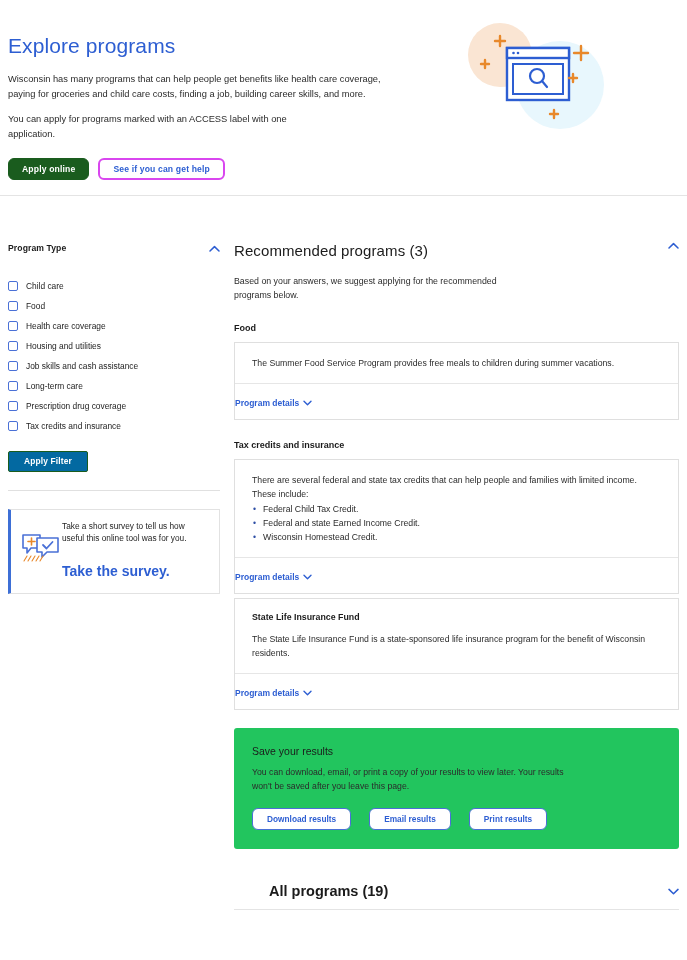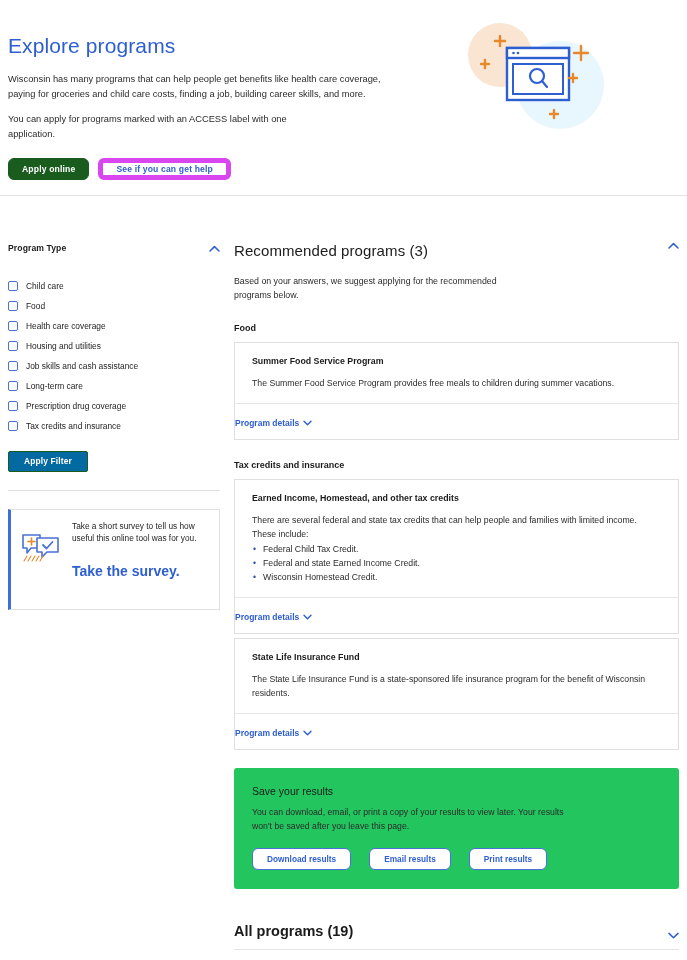--- a/index.html
+++ b/index.html
@@ -30,21 +30,21 @@
     font-family: "Liberation Sans", sans-serif;
     font-size: 8.6px; font-weight: bold; letter-spacing: .15px;
     border-radius: 6px; cursor: pointer; white-space: nowrap;
     display: inline-flex; align-items: center; justify-content: center;
   }
   .btn-green {
     background: #1a5c1e; color: #ffffff; border: 1px solid #1a5c1e;
     height: 22px; padding: 0 13px;
   }
   .btn-outline {
-    background: #ffffff; color: #2d5ed2; border: 5px solid #d946ef;
+    background: #ffffff; color: #2d5ed2; border: 2px solid #d946ef;
     height: 22px; padding: 0 13px;
   }
 
   
   .hero-art { position: absolute; top: 10px; right: 62px; width: 170px; height: 140px; }
 
   .divider-full {
     position: absolute; left: 0; right: 0; top: 195px;
     height: 1px; background: #e4e4e4;
   }
@@ -71,23 +71,23 @@
   .cb-label { font-size: 8.4px; color: #232323; }
   .apply-filter-wrap { margin-top: 14px; }
   .btn-apply-filter {
     background: #0369a1; color: #fff; border: 1px solid #1a5c1e;
     height: 21px; padding: 0 15px; font-size: 8.4px; font-weight: bold;
     border-radius: 2px;
   }
   .sb-divider { height: 1px; background: #e0e0e0; margin: 18px 0 0 0; }
 
   .survey-card {
-    display: flex; align-items: center; gap: 10px;
+    display: flex; align-items: center; 
     border: 1px solid #e2e2e2; border-left: 3px solid #3d6fd6;
-    background: #fff; padding: 10px 10px 26px 9px; margin-top: 18px;
+    background: #fff; padding: 10px 10px 10px 9px; margin-top: 18px;
   }
   .survey-icon { flex: 0 0 42px; }
   .survey-text { font-size: 8.3px; line-height: 1.55; color: #242424; }
   .survey-link {
     display: block; color: #2d5ed2; font-weight: bold; font-size: 14px;
     margin-top: 16px; text-decoration: none; cursor: pointer;
   }
 
   
   .sec-head {
@@ -132,22 +132,23 @@
   .save-desc { font-size: 8.7px; line-height: 1.62; color: #2b2b2b; max-width: 320px; }
   .save-btns { display: flex; gap: 18px; margin-top: 15px; }
   .btn-save {
     background: #ffffff; border: 1px solid #4a70d6; color: #2d5ed2;
     font-size: 8.3px; font-weight: bold; height: 22px; padding: 0 14px;
     border-radius: 6px; cursor: pointer; white-space: nowrap;
   }
 
   .all-sec { margin-top: 34px; }
   .all-head {
-    display: flex; align-items: flex-end; justify-content: space-between;
+    display: flex; align-items: center; justify-content: space-between;
     padding-bottom: 10px;
+    margin-left: 35px;
   }
   .all-title { font-size: 14.5px; color: #1b1b1b; }
   .all-rule { height: 1px; background: #e4e4e4; }
 </style>
 </head>
 <body>
 
 <div class="page">
 
   <section class="hero">
@@ -282,40 +283,38 @@
             </svg>
         </span>
       </div>
 
       <p class="sec-intro">Based on your answers, we suggest applying for the recommended programs below.</p>
 
       <div class="cat-label">Food</div>
 
       <div class="prog-card">
         <div class="prog-body">
-          <div class="prog-title">Summer Food Service Program</div>
           <div class="prog-desc">The Summer Food Service Program provides free meals to children during summer vacations.</div>
         </div>
         <div class="prog-foot">
           <a>
             <span>Program details</span>
             <span>
               <svg width="9" height="6" viewBox="0 0 9 6">
                   <path d="M1 1.3 L4.5 4.7 L8 1.3" fill="none" stroke="#2d5ed2" stroke-width="1.4" stroke-linecap="round" stroke-linejoin="round"></path>
                 </svg>
             </span>
           </a>
         </div>
       </div>
 
       <div class="cat-label">Tax credits and insurance</div>
 
       <div class="prog-card">
         <div class="prog-body">
-          <div class="prog-title">Earned Income, Homestead, and other tax credits</div>
           <div class="prog-desc">There are several federal and state tax credits that can help people and families with limited income. These include:</div>
           <ul class="prog-bullets">
             <li>Federal Child Tax Credit.</li>
             <li>Federal and state Earned Income Credit.</li>
             <li>Wisconsin Homestead Credit.</li>
           </ul>
         </div>
         <div class="prog-foot">
           <a>
             <span>Program details</span>

